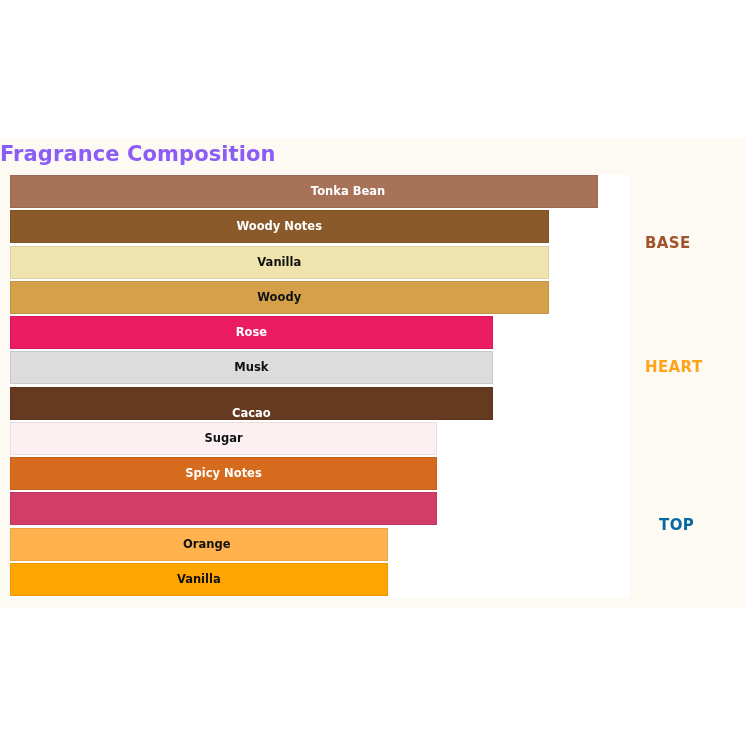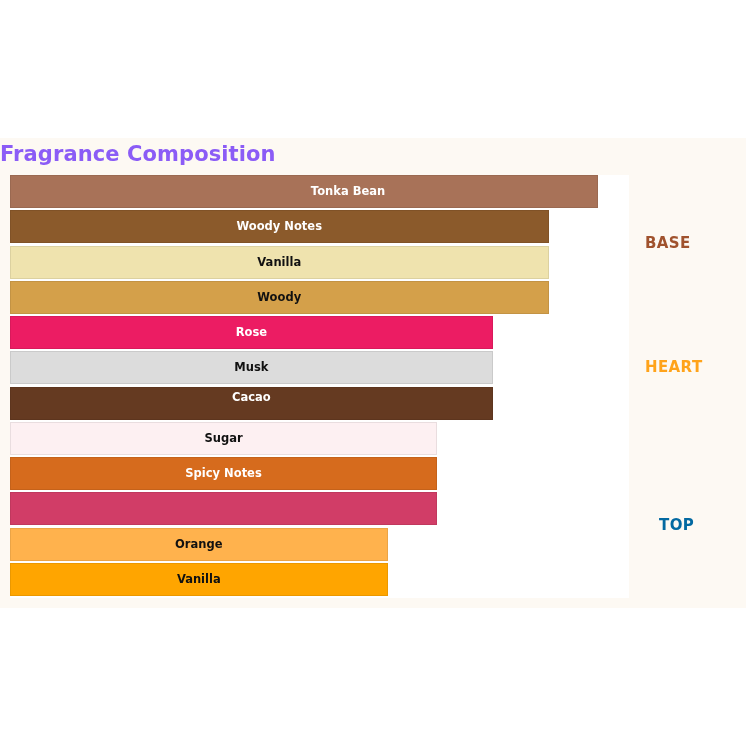--- a/index.html
+++ b/index.html
@@ -92,28 +92,28 @@
       <div class="bar-label" style="top: 35.25px; left: 0px; width: 538.53px; color: rgb(255, 255, 255); border-radius: 10px;">Woody Notes</div>
       <div class="bar-row" style="top: 70.5px; width: 538.53px; background: rgb(239, 227, 174);"></div>
       <div class="bar-label" style="top: 70.5px; left: 0px; width: 538.53px; color: rgb(17, 17, 17);">Vanilla</div>
       <div class="bar-row" style="top: 105.75px; width: 538.53px; background: rgb(212, 160, 74);"></div>
       <div class="bar-label" style="top: 105.75px; left: 0px; width: 538.53px; color: rgb(17, 17, 17);">Woody</div>
       <div class="bar-row" style="top: 141px; width: 482.82px; background: rgb(236, 28, 99);"></div>
       <div class="bar-label" style="top: 141px; left: 0px; width: 482.82px; color: rgb(255, 255, 255);">Rose</div>
       <div class="bar-row" style="top: 176.25px; width: 482.82px; background: rgb(220, 220, 220);"></div>
       <div class="bar-label" style="top: 176.25px; left: 0px; width: 482.82px; color: rgb(17, 17, 17);">Musk</div>
       <div class="bar-row" style="top: 211.5px; width: 482.82px; background: rgb(101, 58, 33);"></div>
-      <div class="bar-label" style="top: 206px; left: 0px; width: 482.82px; color: rgb(255, 255, 255);">Cacao</div>
+      <div class="bar-label" style="top: 222px; left: 0px; width: 482.82px; color: rgb(255, 255, 255);">Cacao</div>
       <div class="bar-row" style="top: 246.75px; width: 427.11px; background: rgb(253, 240, 242);"></div>
       <div class="bar-label" style="top: 246.75px; left: 0px; width: 427.11px; color: rgb(17, 17, 17);">Sugar</div>
       <div class="bar-row" style="top: 282px; width: 427.11px; background: rgb(214, 107, 29);"></div>
       <div class="bar-label" style="top: 282px; left: 0px; width: 427.11px; color: rgb(255, 255, 255); border-radius: 14px;">Spicy Notes</div>
       <div class="bar-row" style="top: 317.25px; width: 427.11px; background: rgb(209, 61, 103);"></div>
       <div class="bar-row" style="top: 352.5px; width: 377.59px; background: rgb(255, 178, 77);"></div>
-      <div class="bar-label" style="top: 352.5px; left: 0px; width: 377.59px; color: rgb(17, 17, 17);">Orange</div>
+      <div class="bar-label" style="top: 352.5px; left: 0px; width: 377.59px; color: rgb(17, 17, 17); padding-left: 8px;">Orange</div>
       <div class="bar-row" style="top: 387.75px; width: 377.59px; background: rgb(255, 165, 0);"></div>
       <div class="bar-label" style="top: 387.75px; left: 0px; width: 377.59px; color: rgb(17, 17, 17);">Vanilla</div>
     </div>
 
 <div class="group-label" style="top: 96.375px; left: 645px; width: 100px; color: rgb(160, 82, 45);">BASE</div>
     <div class="group-label" style="top: 219.75px; left: 645px; width: 100px; color: rgb(255, 163, 26);">HEART</div>
     <div class="group-label" style="top: 378.375px; left: 659px; width: 100px; color: #0369a1;">TOP</div>
   </div>
 
 </body></html>

